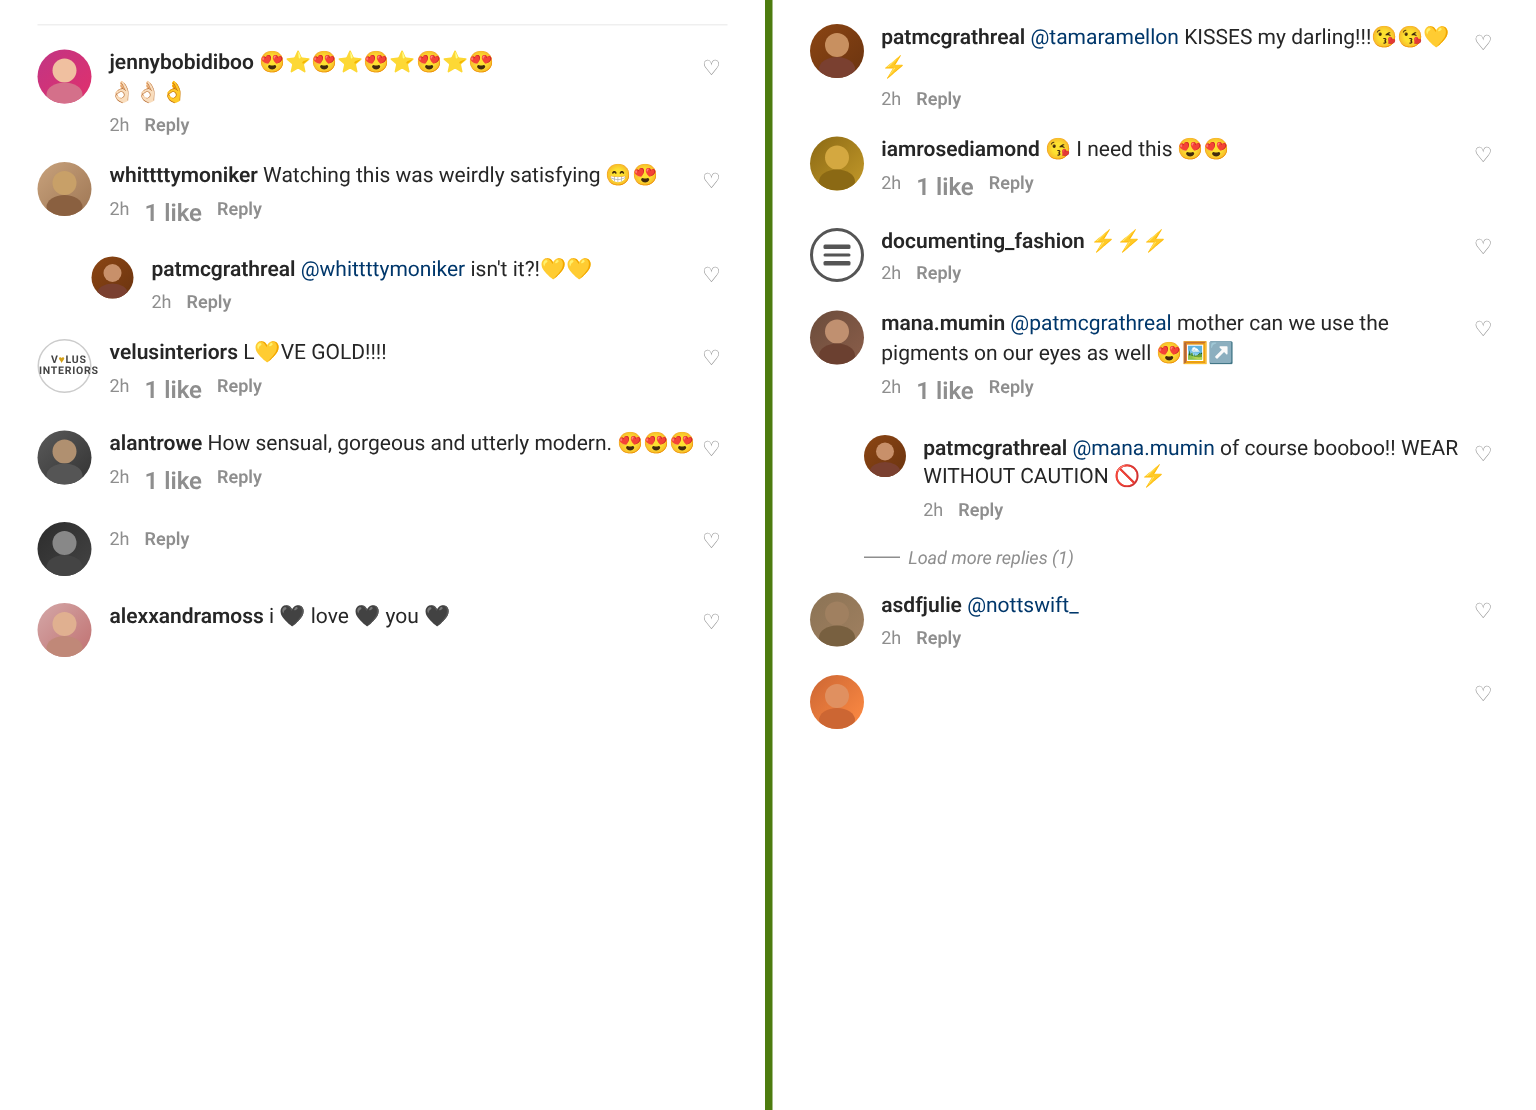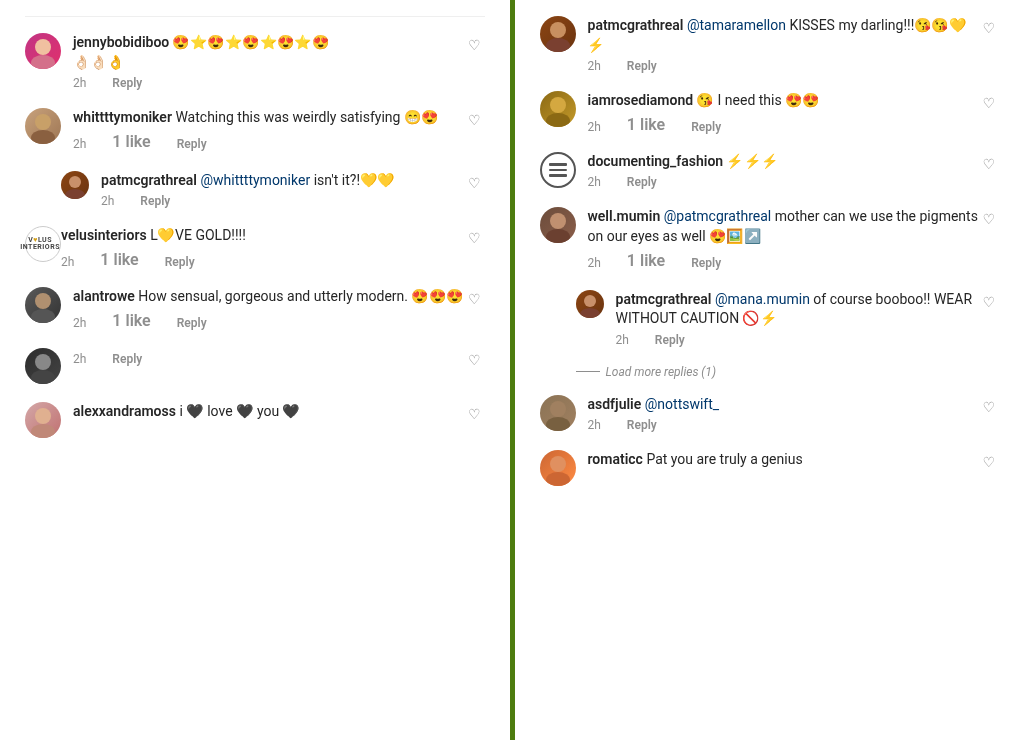--- a/index.html
+++ b/index.html
@@ -48,23 +48,24 @@
       justify-content: center;
       font-size: 14px;
       font-weight: bold;
       color: #fff;
     }
     .avatar-logo {
       width: 36px;
       height: 36px;
       border-radius: 50%;
       border: 1px solid #ccc;
+      margin-right: 12px;
       flex-shrink: 0;
       display: flex;
-      align-items: flex-end;
+      align-items: flex-start;
       justify-content: center;
       font-size: 8px;
       font-weight: bold;
       color: #444;
       text-align: center;
       line-height: 1.1;
       flex-direction: column;
     }
     .comment-content {
       flex: 1;
@@ -76,22 +77,22 @@
     }
     .username {
       font-weight: 600;
       color: #262626;
     }
     .mention {
       color: #00376b;
     }
     .comment-meta {
       display: flex;
-      align-items: flex-end;
-      gap: 26px;
+      align-items: flex-start;
+      gap: 10px;
       margin-top: 4px;
     }
     .meta-time {
       font-size: 12px;
       color: #8e8e8e;
     }
     .meta-likes {
       font-size: 16px;
       color: #8e8e8e;
       font-weight: 600;
@@ -382,21 +383,21 @@
 
     <div class="comment-block">
       <div class="avatar avatar-mana">
         <svg width="36" height="36" viewBox="0 0 36 36">
             <circle cx="18" cy="14" r="8" fill="#c09070"></circle>
             <ellipse cx="18" cy="30" rx="12" ry="8" fill="#6b4030"></ellipse>
           </svg>
       </div>
       <div class="comment-content">
         <div class="comment-text">
-          <span class="username">well.mumin</span>
+          <span class="username">mana.mumin</span>
           <span class="mention"> @patmcgrathreal</span>
           <span> mother can we use the pigments on our eyes as well 😍🖼️↗️</span>
         </div>
         <div class="comment-meta">
           <span class="meta-time">2h</span>
           <span class="meta-likes">1 like</span>
           <span class="meta-reply">Reply</span>
         </div>
       </div>
       <div class="heart-btn"><span class="heart-outline"></span></div>
@@ -447,23 +448,17 @@
       <div class="heart-btn"><span class="heart-outline"></span></div>
     </div>
 
     <div class="comment-block">
       <div class="avatar avatar-romaticc">
         <svg width="36" height="36" viewBox="0 0 36 36">
             <circle cx="18" cy="14" r="8" fill="#e09060"></circle>
             <ellipse cx="18" cy="30" rx="12" ry="8" fill="#cc6633"></ellipse>
           </svg>
       </div>
-      <div class="comment-content">
-        <div class="comment-text">
-          <span class="username">romaticc</span>
-          <span> Pat you are truly a genius</span>
-        </div>
-      </div>
       <div class="heart-btn"><span class="heart-outline"></span></div>
     </div>
 
   </div>
 </div>
 
 </body></html>

